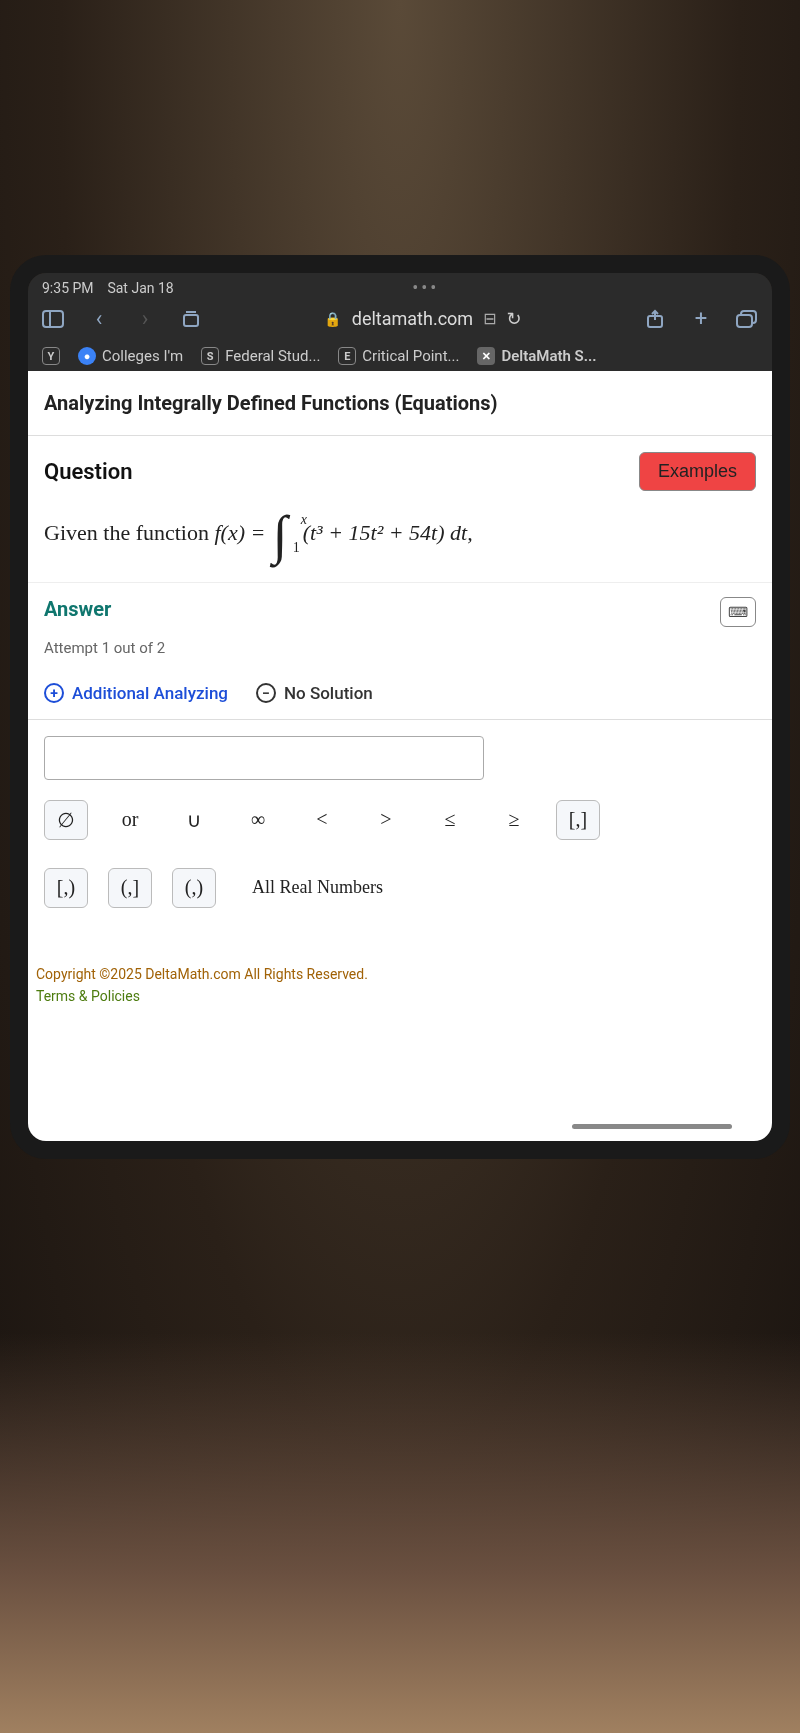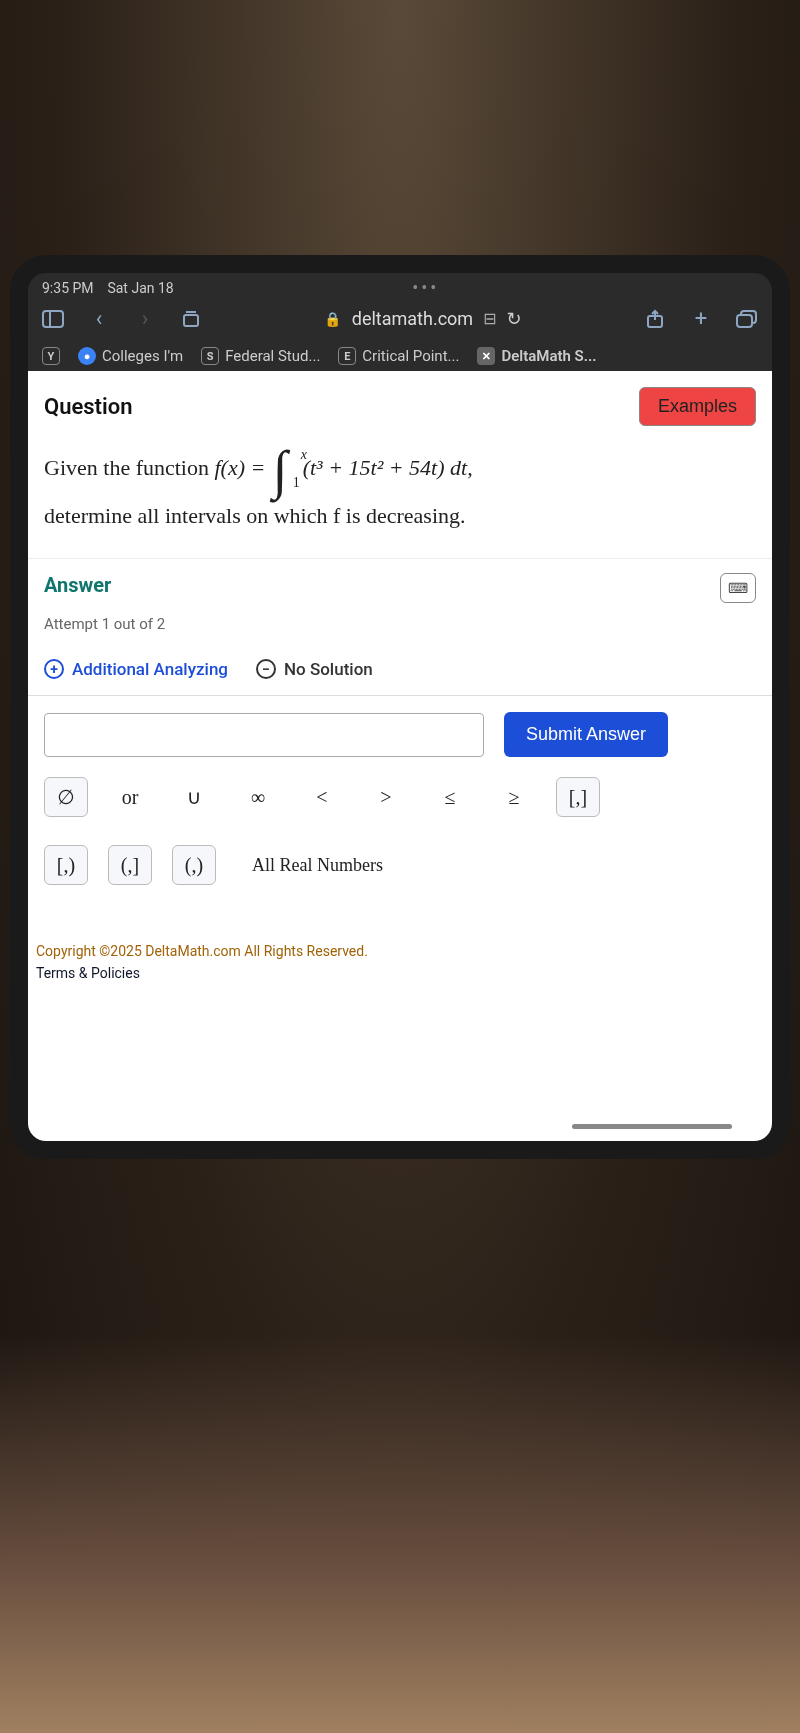--- a/index.html
+++ b/index.html
@@ -159,21 +159,21 @@
       font-size: 20px; color:#222; font-family: Georgia, serif;
       padding: 0 10px;
     }
     .key.bx { border:1px solid #bbb; background:#f5f7fa; }
     .key.group2 { font-size: 20px; }
     .key.all-real { font-size:18px; padding: 0 16px; }
     .copyright {
       padding: 40px 8px 6px;
       font-size: 14px; color:#a16207;
     }
-    .terms { padding: 0 8px; font-size:14px; color:#0f172a; }
+    .terms { padding: 0 8px; font-size:14px; color:#4d7c0f; }
     .scroll-ind {
       position:absolute; bottom:12px; right:40px; width:160px; height:5px; background:#888; border-radius:3px;
     }
   </style>
 </head>
 <body>
 
 <div class="bg-texture"></div>
 
 <div class="tablet">
@@ -240,37 +240,37 @@
         <span class="fav">E</span>
         <span>Critical Point...</span>
       </span>
       <span class="tab-item">
         <span class="fav x">✕</span>
         <span style="font-weight:600">DeltaMath S...</span>
       </span>
     </div>
 
     <div class="content">
+      <div class="topic-head">Analyzing Integrally Defined Functions (Equations)</div>
 
       <div class="qrow">
         <h2>Question</h2>
         <button class="examples-btn">Examples</button>
       </div>
 
       <div class="problem">
         <span>Given the function </span>
         <span class="math">f(x) = </span>
         <span class="int-wrap">
           <span class="int-sym">∫</span>
           <span class="int-lim-top">x</span>
           <span class="int-lim-bot">1</span>
         </span>
         &nbsp;<span class="math">(t³ + 15t² + 54t) dt,</span>
         <br>
-        <span>determine all intervals on which f is decreasing.</span>
       </div>
 
       <div class="answer-sect">
         <div>
           <h3>Answer</h3>
           <div class="attempt">Attempt 1 out of 2</div>
         </div>
         <div class="kbd-btn">⌨</div>
       </div>
 
@@ -280,21 +280,20 @@
           <span>Additional Analyzing</span>
         </span>
         <span class="sol-btn secondary">
           <span class="circle-icon">−</span>
           <span>No Solution</span>
         </span>
       </div>
 
       <div class="input-row">
         <input class="answer-input" style="">
-        <button class="submit-btn">Submit Answer</button>
       </div>
 
       <div class="keypad">
         <span class="key bx">∅</span>
         <span class="key">or</span>
         <span class="key">∪</span>
         <span class="key">∞</span>
         <span class="key">&lt;</span>
         <span class="key">&gt;</span>
         <span class="key">≤</span>

